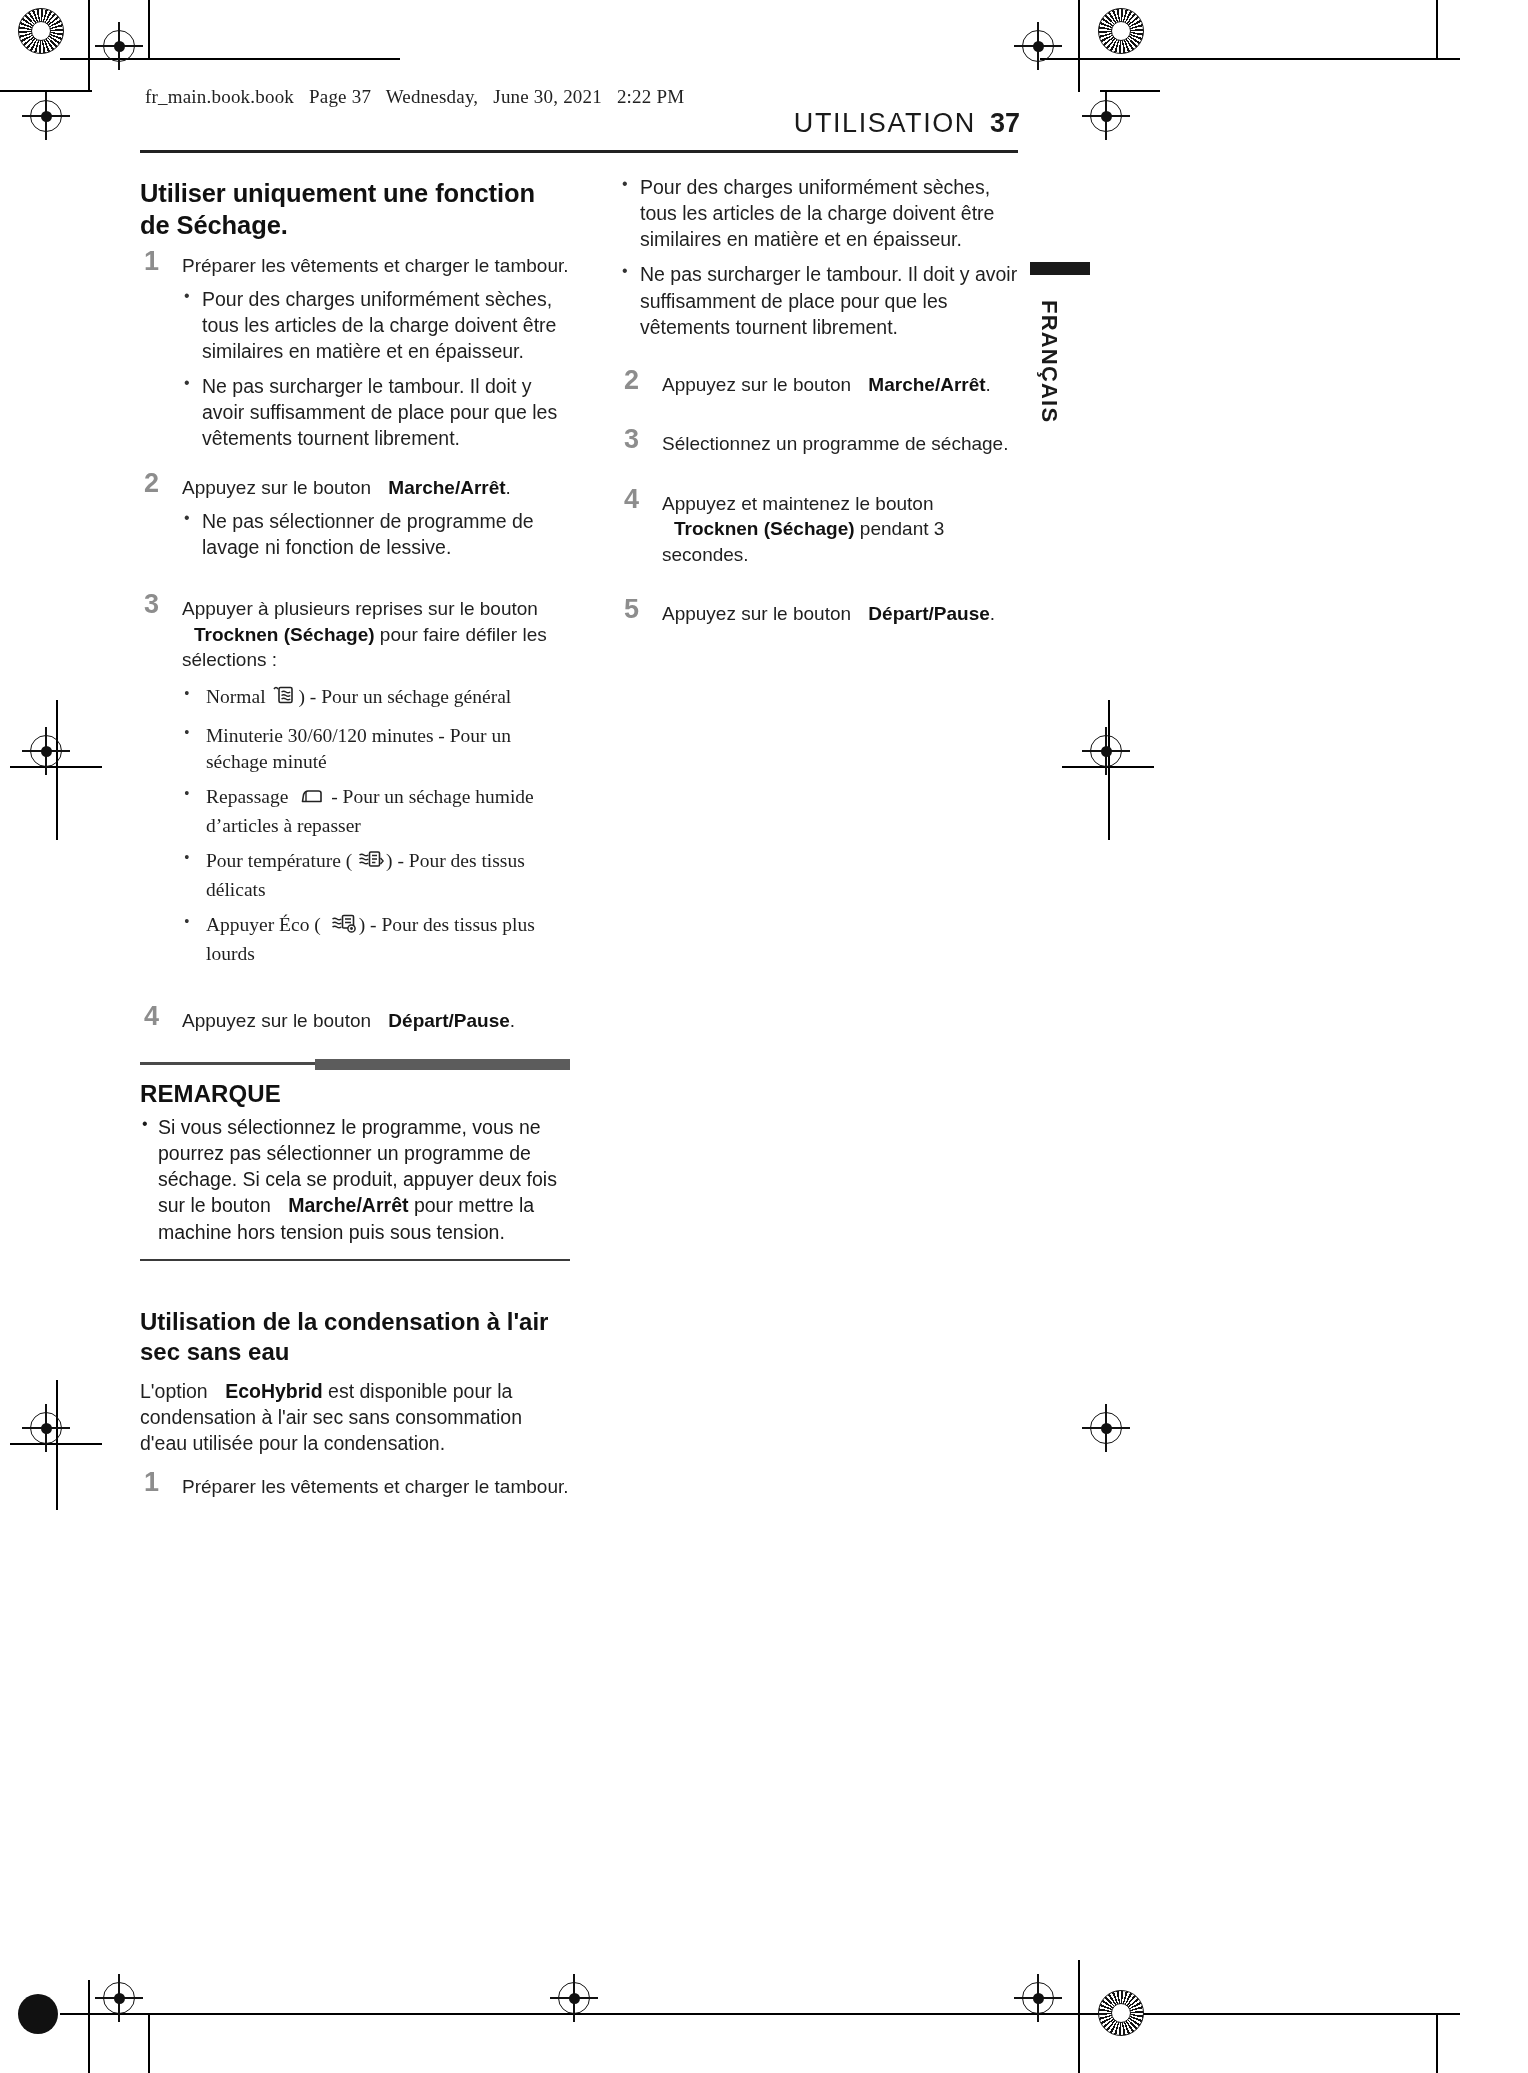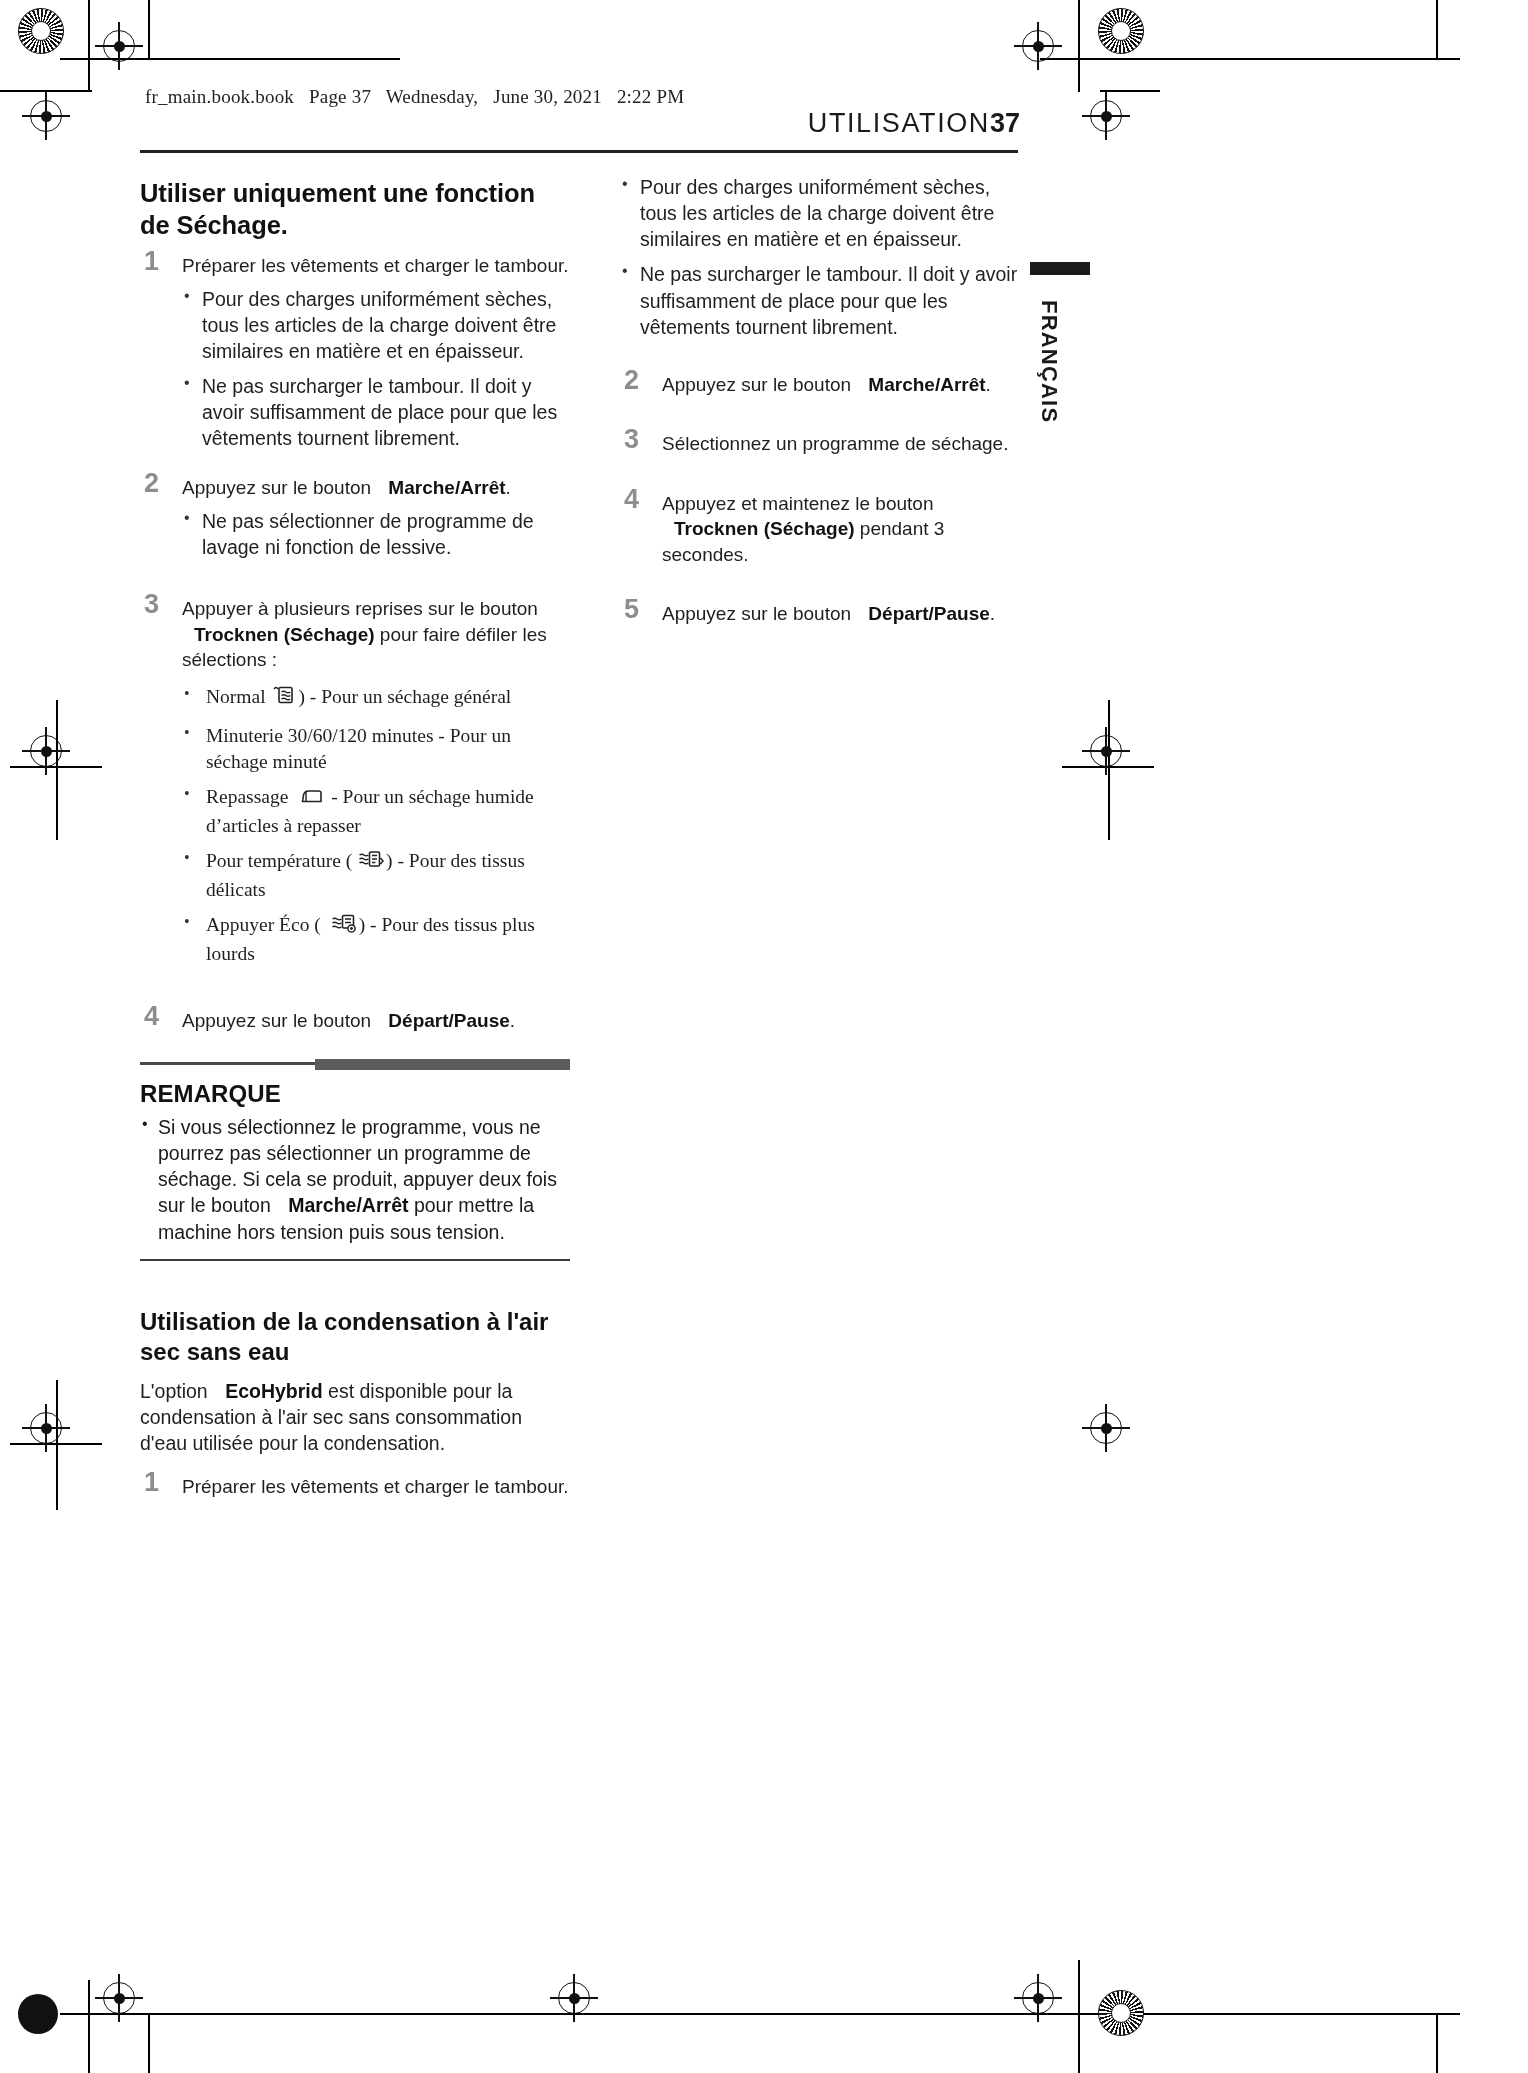--- a/index.html
+++ b/index.html
@@ -17,21 +17,21 @@
      repeating-conic-gradient(#111 0deg 6deg,#fff 6deg 12deg);}
   .starburst .ring{position:absolute;left:50%;top:50%;width:20px;height:20px;margin:-10px 0 0 -10px;border-radius:50%;background:#fff;border:1.5px solid #111;box-sizing:border-box;}
   .blackdot{position:absolute;width:40px;height:40px;border-radius:50%;background:#111;}
 
   
   .slug{position:absolute;left:145px;top:42px;font-family:"Liberation Serif",serif;font-size:19px;color:#222;letter-spacing:.2px;white-space:nowrap;margin-top:44px;}
   .slug span{margin-right:10px;}
 
   
   .runhead{position:absolute;right:508px;top:108px;font-size:27px;letter-spacing:1.6px;color:#1a1a1a;font-weight:400;white-space:nowrap;}
-  .runhead .pg{font-weight:700;font-size:27px;letter-spacing:0;}
+  .runhead .pg{font-weight:700;font-size:27px;margin-left:14px;letter-spacing:0;}
   .rule-top{position:absolute;left:140px;top:150px;width:878px;height:2.5px;background:#222;}
 
   
   .tab-bar{position:absolute;left:1030px;top:262px;width:60px;height:13px;background:#1a1a1a;}
   .tab-text{position:absolute;left:1036px;top:300px;font-size:22px;font-weight:700;letter-spacing:1.2px;
      writing-mode:vertical-rl;text-orientation:mixed;color:#1a1a1a;}
 
   
   .col{position:absolute;top:170px;}
   .col-left{left:140px;width:430px;}

